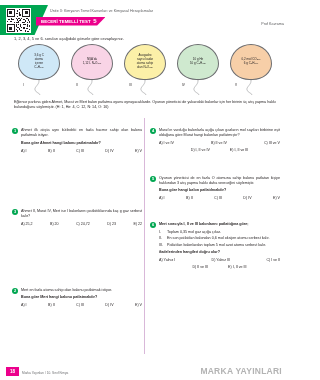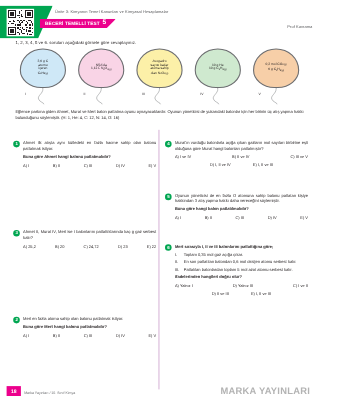--- a/index.html
+++ b/index.html
@@ -107,21 +107,21 @@
   .opts{display:flex;justify-content:space-between;margin-top:3px;font-size:3.6px;color:#231f20;}
   .opts span{white-space:nowrap;}
   .opts-3{display:flex;justify-content:space-between;margin-top:3px;font-size:3.6px;}
   .opts-2{display:flex;justify-content:center;gap:20px;margin-top:2.5px;font-size:3.6px;}
   .romanlist{margin-top:2.5px;}
   .ritem{display:flex;font-size:3.7px;line-height:5px;margin-bottom:1.5px;}
   .rlabel{width:8px;flex:0 0 8px;}
   .rbody{flex:1;text-align:justify;}
 
   
-  .footer{position:absolute;left:0;bottom:16px;width:290px;height:18px;text-align:right;}
+  .footer{position:absolute;left:0;bottom:0;width:290px;height:18px;text-align:right;}
   .pagebox{
     position:absolute;left:6px;bottom:4px;width:13px;height:9px;background:#ec008c;
     color:#ffffff;font-size:4.6px;font-weight:bold;
     display:flex;align-items:center;justify-content:center;
   }
   .foot-text{
     position:absolute;left:22px;bottom:5px;font-size:3.2px;color:#6d6e71;
   }
   .watermark{
     position:absolute;right:8px;bottom:4px;

